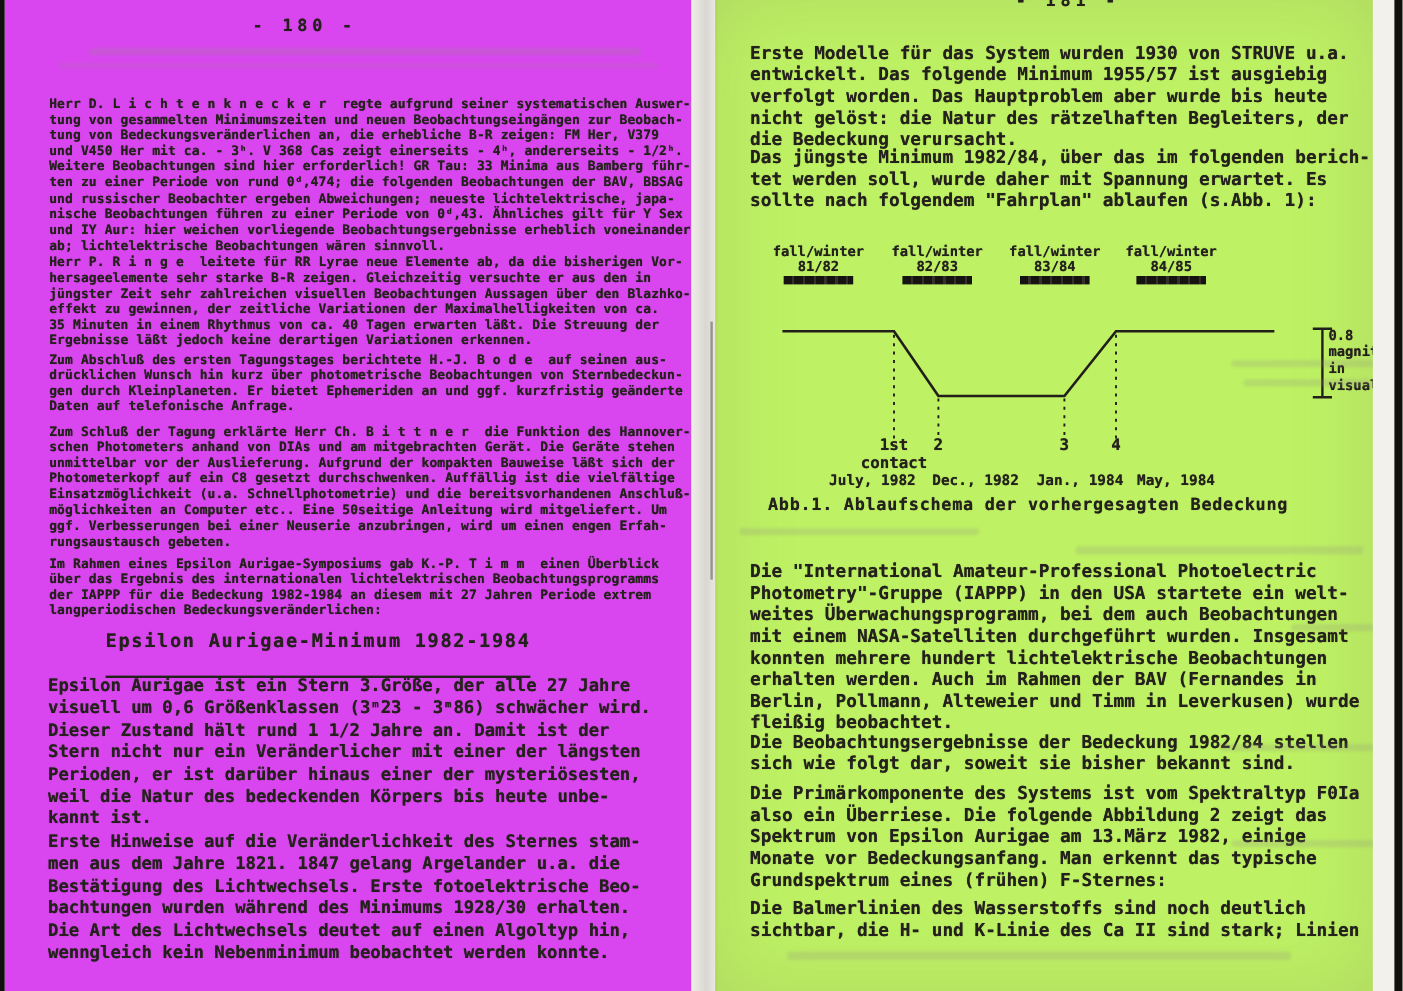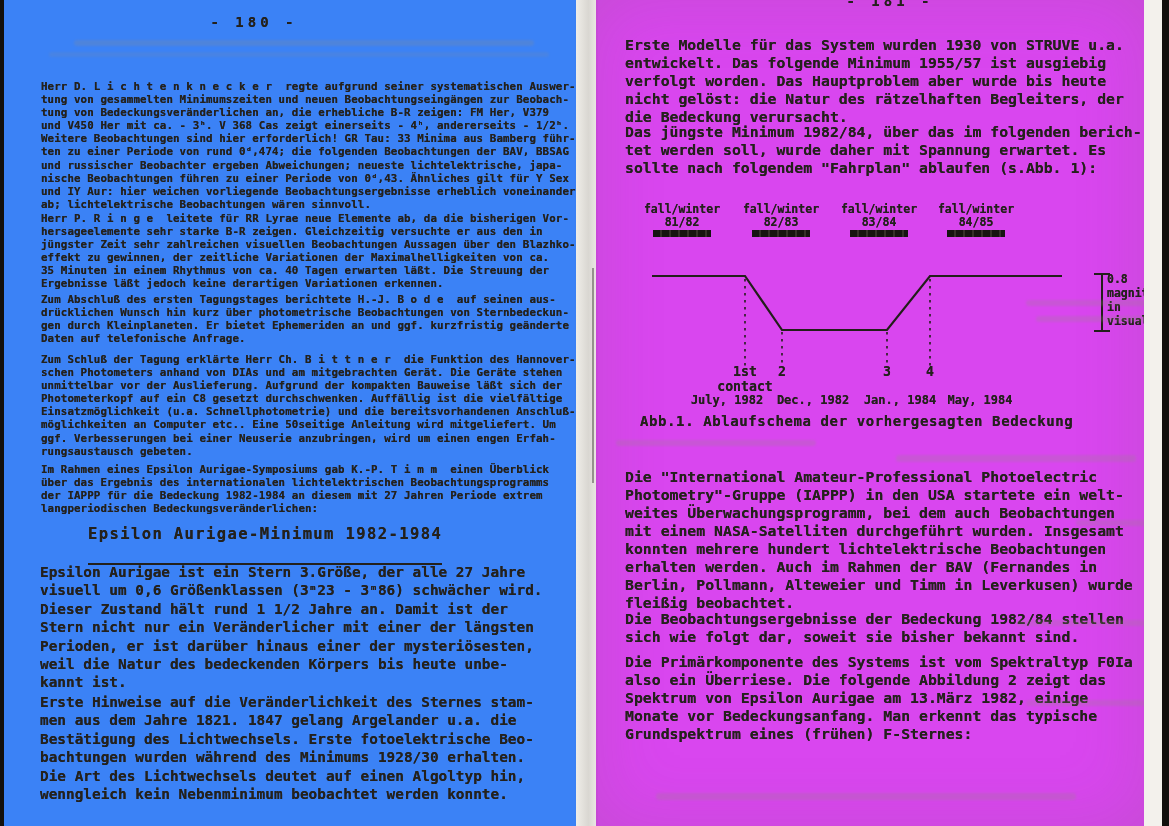--- a/index.html
+++ b/index.html
@@ -1,20 +1,20 @@
 <!DOCTYPE html>
 <html><head>
 <meta charset="utf-8">
 <style>
   html,body{margin:0;padding:0;background:#ffffff;}
   #scan{position:relative;width:1169px;height:826px;overflow:hidden;background:#f3f1ec;}
   .edge{position:absolute;top:0;height:826px;background:#12100d;}
   .page{position:absolute;top:0;height:826px;overflow:hidden;}
-  #page-left{left:4px;width:572px;background:#3b82f6;}
-  #page-right{left:596px;width:548px;background:#d946ef;box-shadow:inset 0 0 70px rgba(110,102,88,0.18);}
+  #page-left{left:4px;width:572px;background:#d946ef;}
+  #page-right{left:596px;width:548px;background:#bef264;box-shadow:inset 0 0 70px rgba(110,102,88,0.18);}
   .gutter{position:absolute;left:574px;top:0;width:24px;height:826px;
           background:linear-gradient(90deg,rgba(0,0,0,0) 0%,rgba(60,55,48,0.14) 60%,rgba(60,55,48,0.03) 100%);}
   .gutter-line{position:absolute;left:592px;top:268px;width:2px;height:215px;background:rgba(55,52,46,0.45);filter:blur(0.5px);}
   .tw{position:absolute;font-family:"DejaVu Sans Mono","DejaVu Sans",monospace;font-weight:bold;
       color:#24211c;white-space:pre;text-shadow:0 0 0.6px rgba(36,33,28,0.8);}
   .sm{font-size:10.8px;line-height:13.1px;letter-spacing:0.1px;margin-top:17px;}
   .lg{font-size:14.4px;line-height:18.4px;}
   .rlg{font-size:14.8px;line-height:18px;}
   .pageno{font-size:14px;letter-spacing:4px;text-align:center;}
   .heading{font-size:15.5px;letter-spacing:1.4px;border-bottom:2px solid #24211c;padding-bottom:20px;}
@@ -150,20 +150,22 @@
 erhalten werden. Auch im Rahmen der BAV (Fernandes in
 Berlin, Pollmann, Alteweier und Timm in Leverkusen) wurde
 fleißig beobachtet.</div>
     <div class="tw rlg" style="left:29px;top:610px;">Die Beobachtungsergebnisse der Bedeckung 1982/84 stellen
 sich wie folgt dar, soweit sie bisher bekannt sind.</div>
     <div class="tw rlg" style="left:29px;top:653px;">Die Primärkomponente des Systems ist vom Spektraltyp F0Ia
 also ein Überriese. Die folgende Abbildung 2 zeigt das
 Spektrum von Epsilon Aurigae am 13.März 1982, einige
 Monate vor Bedeckungsanfang. Man erkennt das typische
 Grundspektrum eines (frühen) F-Sternes:</div>
+    <div class="tw rlg" style="left:29px;top:749px;">Die Balmerlinien des Wasserstoffs sind noch deutlich
+sichtbar, die H- und K-Linie des Ca II sind stark; Linien</div>
 
     <div class="ghost" style="left:430px;top:300px;width:120px;height:6px;"></div>
     <div class="ghost" style="left:440px;top:316px;width:110px;height:6px;"></div>
     <div class="ghost" style="left:300px;top:455px;width:240px;height:7px;"></div>
     <div class="ghost" style="left:20px;top:440px;width:200px;height:6px;"></div>
     <div class="ghost" style="left:480px;top:520px;width:80px;height:6px;"></div>
     <div class="ghost" style="left:420px;top:620px;width:130px;height:6px;"></div>
     <div class="ghost" style="left:430px;top:700px;width:120px;height:6px;"></div>
     <div class="ghost" style="left:60px;top:793px;width:420px;height:7px;"></div>
   </div>

